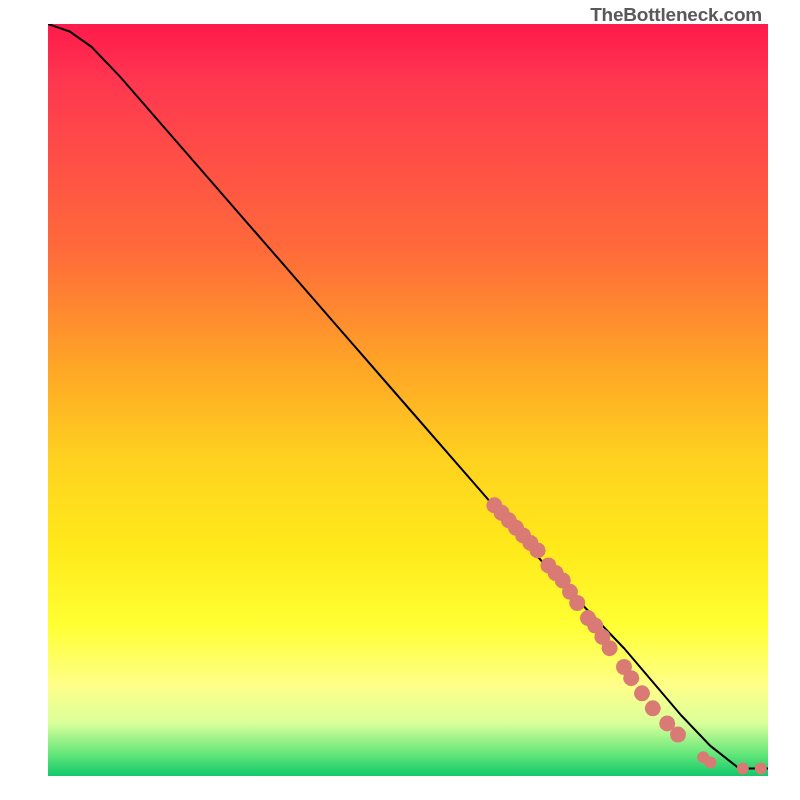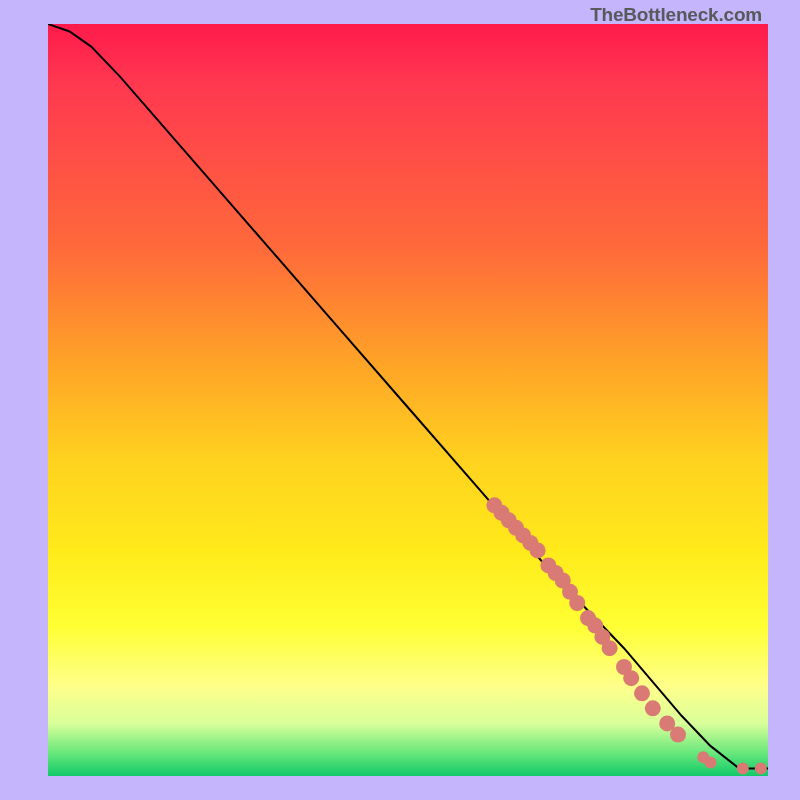--- a/index.html
+++ b/index.html
@@ -1,16 +1,16 @@
 <!DOCTYPE html>
 <html><head>
 <meta charset="utf-8">
 <style>
   html,body{margin:0;padding:0;width:800px;height:800px;overflow:hidden;background:#000;}
-  .frame{position:absolute;left:0;top:0;width:800px;height:800px;background:#c4b5fd;}
+  .frame{position:absolute;left:0;top:0;width:800px;height:800px;background:#ffffff;}
   .plot{position:absolute;left:48px;top:24px;width:720px;height:752px;}
   .grad{
     position:absolute;inset:0;
     background:linear-gradient(to bottom,
       #ff1a4b 0%,
       #ff3850 8%,
       #ff6a3a 30%,
       #ffa726 46%,
       #ffd21f 58%,
       #ffea1a 70%,

